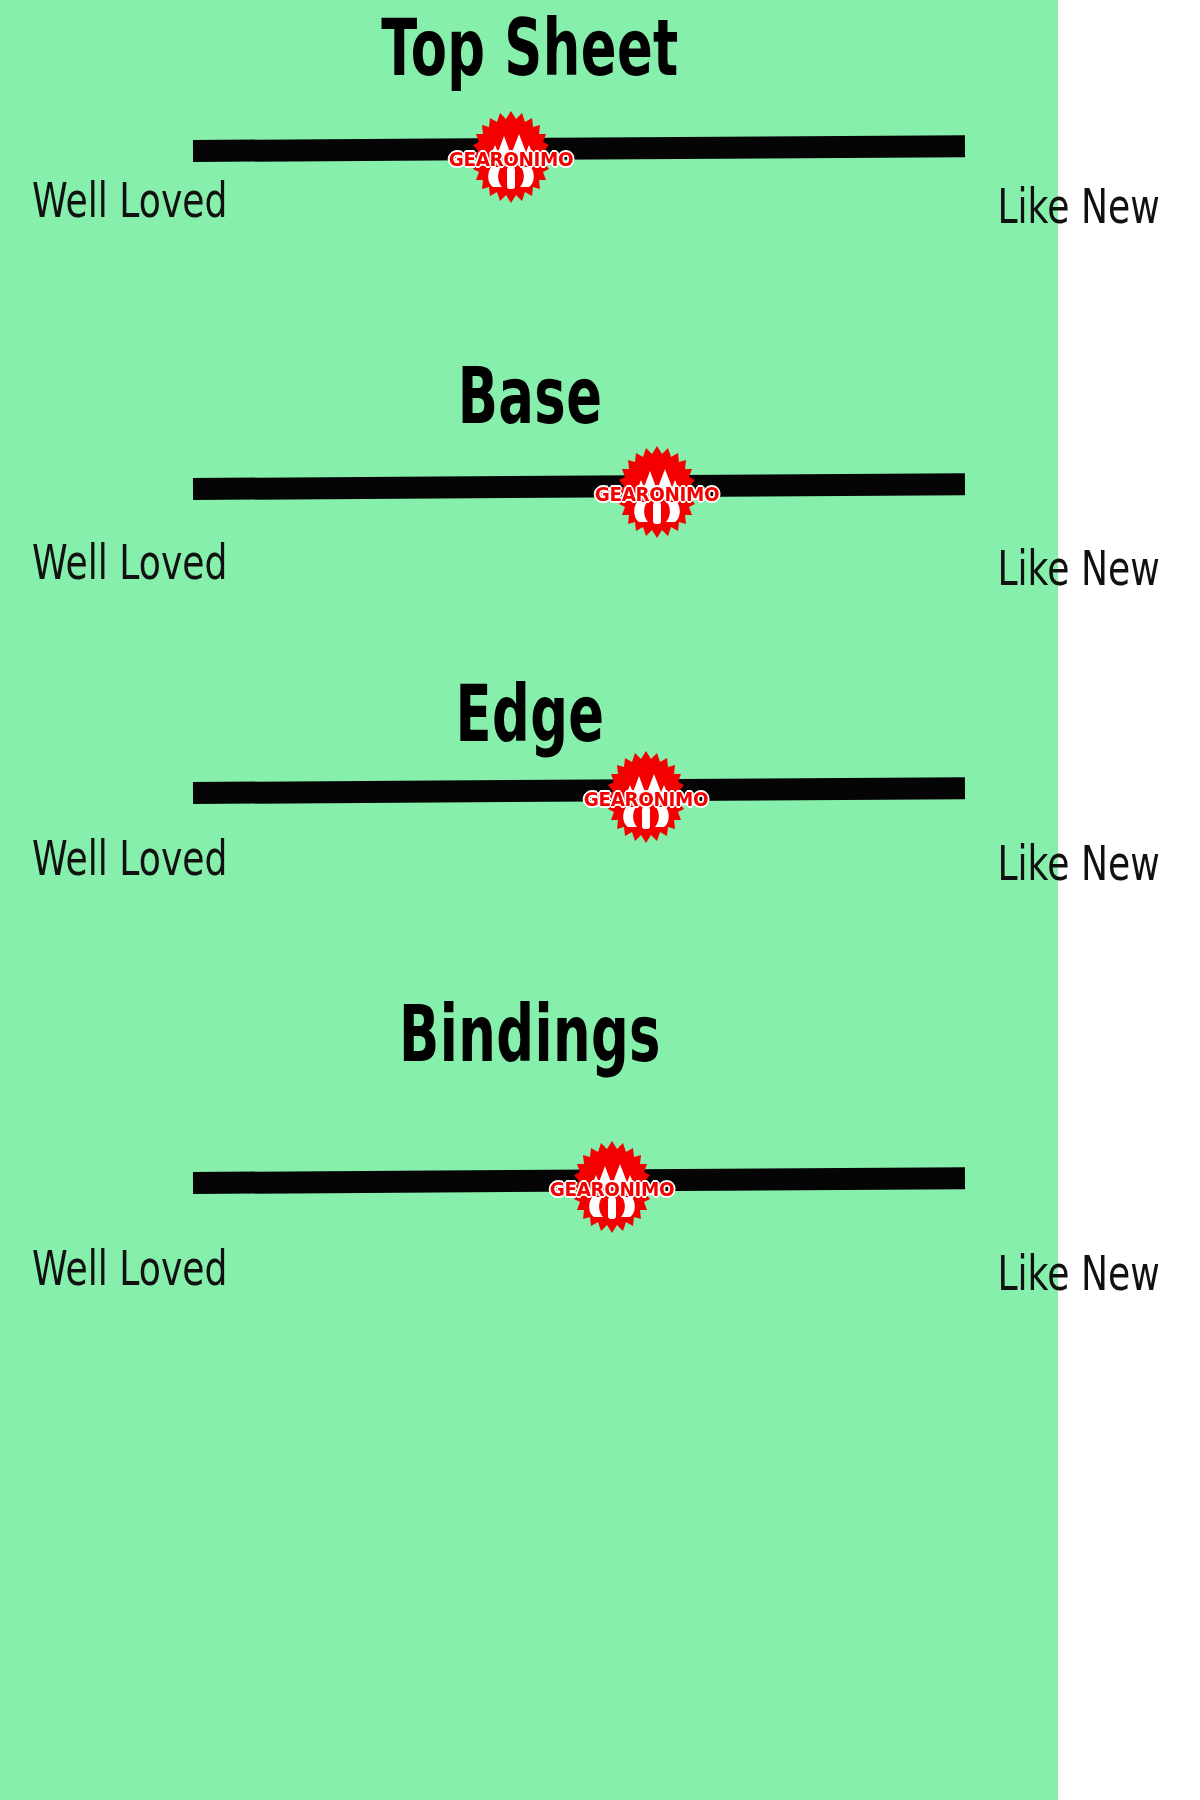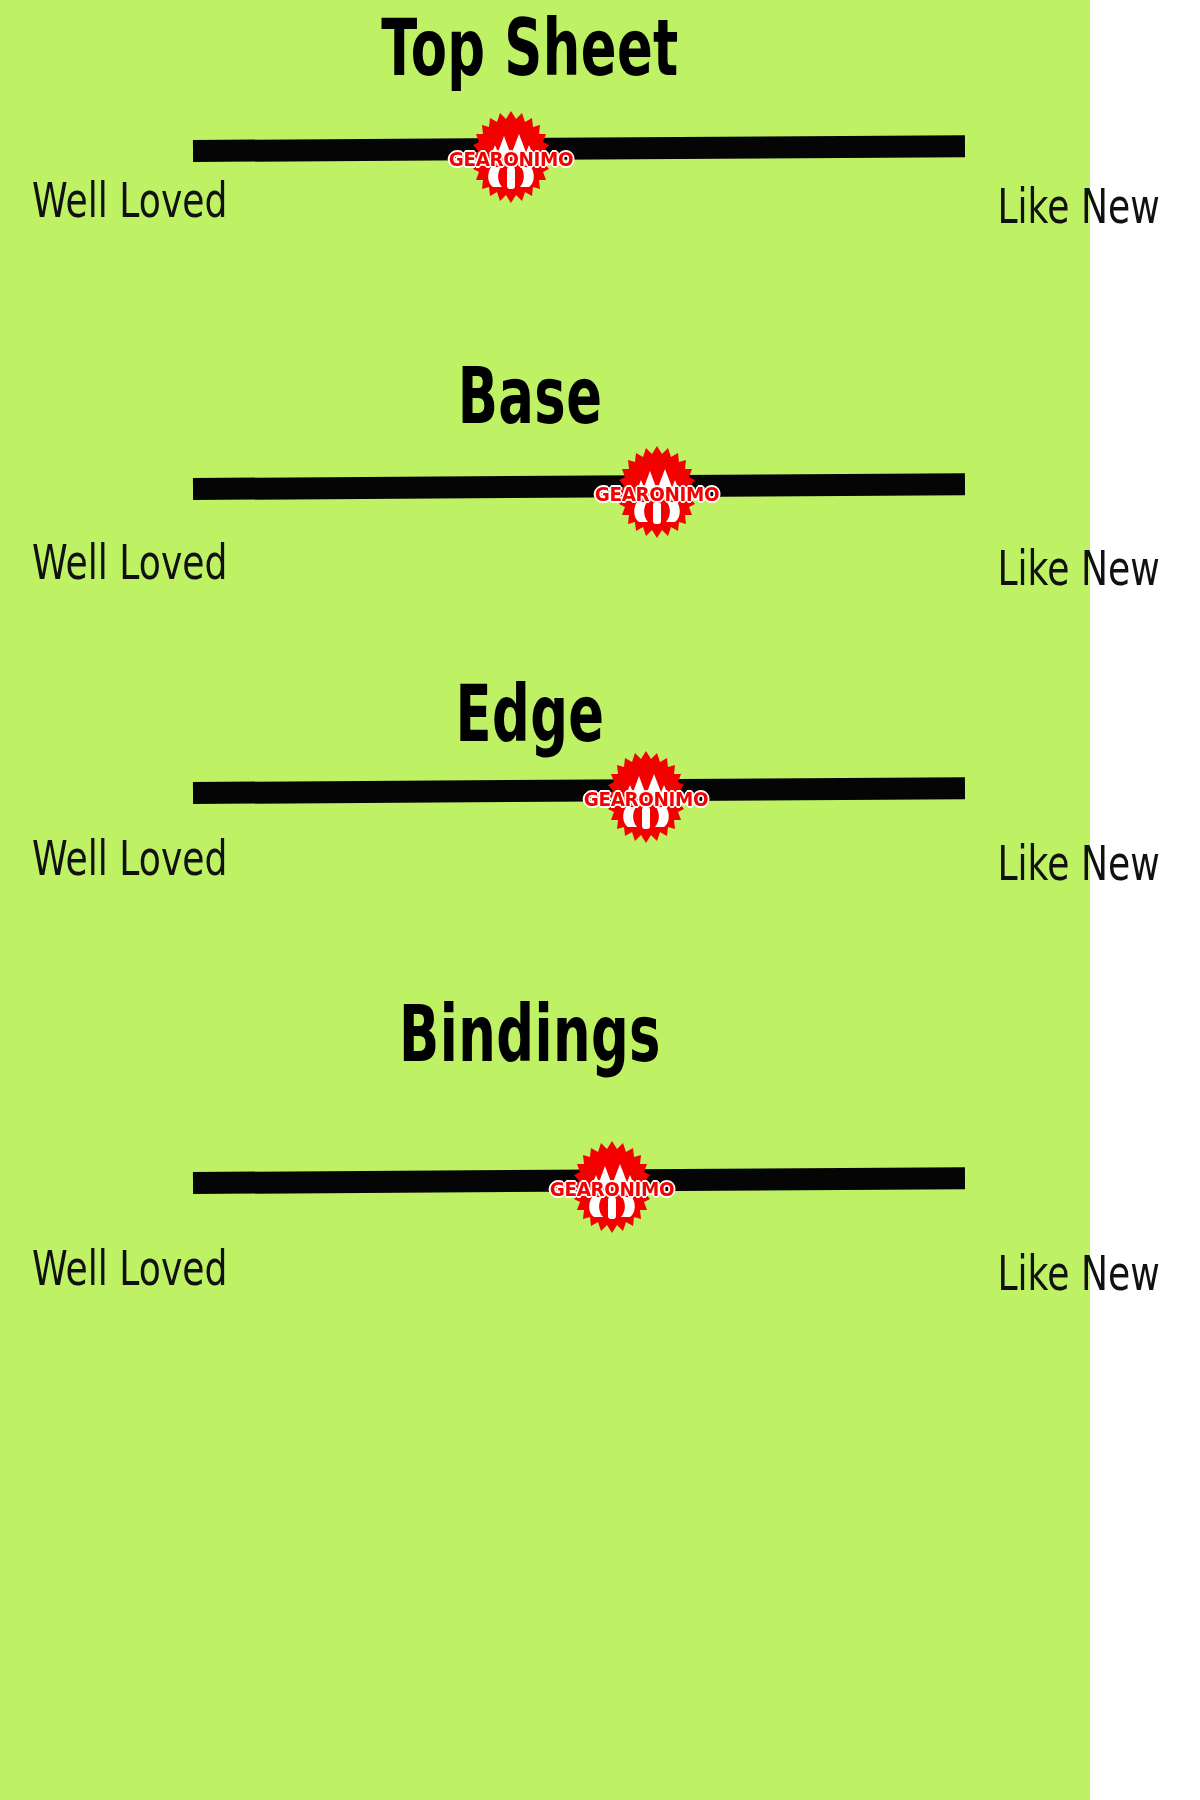--- a/index.html
+++ b/index.html
@@ -16,22 +16,21 @@
     font-family: "DejaVu Sans", sans-serif;
     -webkit-font-smoothing: antialiased;
   }
 
   
   #canvas {
     position: absolute;
     left: 0; top: 0;
     width: 1058px;
     height: 1800px;
-    background: #bef264;
-    padding-left: 32px;
+    background: #86efac;
   }
 
   
   .slider-block {
     position: absolute;
     left: 0;
     width: 1200px;
   }
 
   

